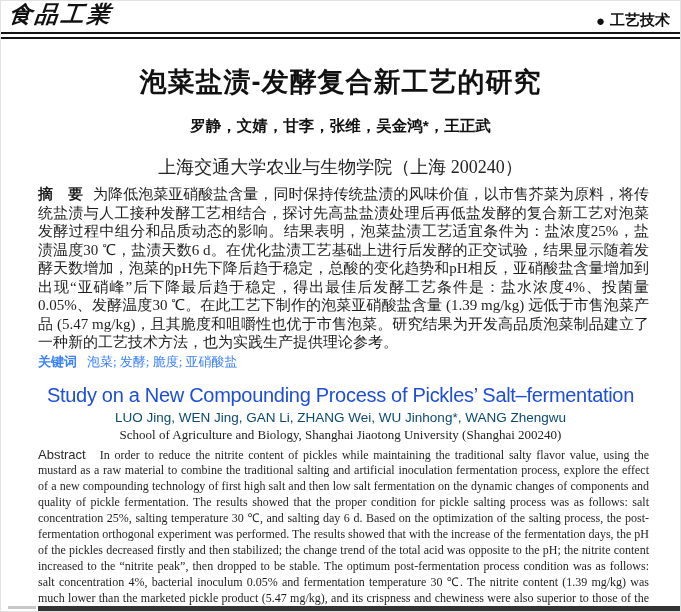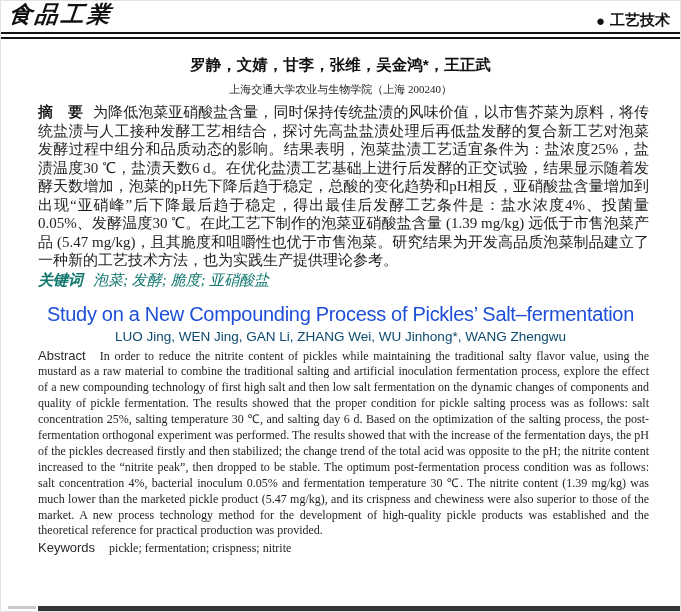--- a/index.html
+++ b/index.html
@@ -18,25 +18,25 @@
              font-size:15px; color:#111; display:flex; align-items:center; }
   .bullet { font-size:15px; margin-right:5px; line-height:1; }
   .rule1 { height:2px; background:#151515; margin-top:2px; }
   .rule2 { height:2px; background:#151515; margin-top:3px; }
 
   
   .cn-title { font-family:"Liberation Sans", sans-serif; font-weight:bold;
               font-size:27px; text-align:center; margin:25px 0 0 0; letter-spacing:1px; color:#111; }
   .cn-authors { font-family:"Liberation Sans", sans-serif; font-weight:bold;
                 font-size:15.5px; text-align:center; margin-top:16px; color:#111; }
-  .cn-affiliation { font-size:11px; text-align:center; margin-top:6px; color:#222; }
+  .cn-affiliation { font-size:18px; text-align:center; margin-top:18px; color:#222; }
   .cn-abstract { margin:6px 31px 0 37px; font-size:15px; line-height:18.5px;
                  text-align:justify; color:#1e1e1e; }
   .cn-label { font-family:"Liberation Sans", sans-serif; font-weight:bold; margin-right:10px; }
-  .cn-keywords { margin:0 31px 0 37px; font-size:15px; line-height:19px; color:#0f766e;font-style:italic; }
+  .cn-keywords { margin:0 31px 0 37px; font-size:13px; line-height:19px; color:#3b82f6; }
 
   
   .en-title { font-family:"Liberation Sans", sans-serif; font-weight:normal;
               font-size:20px; letter-spacing:-0.3px; text-align:center;
               margin:13px 0 0 0; color:#1d4ed8; }
   .en-authors { font-family:"Liberation Sans", sans-serif; font-size:13.5px;
                 text-align:center; margin-top:3px; color:#0c4a6e; }
   .en-affiliation { font-size:13px; text-align:center; margin-top:2px; color:#222; }
   .en-abstract { margin:4px 31px 0 37px; font-size:12px; line-height:15.9px;
                  text-align:justify; color:#1e1e1e; }
@@ -55,29 +55,31 @@
   <div class="hdr">
     <div class="logo">食品工業</div>
     <div class="section">
       <span class="bullet">●</span>
       <span>工艺技术</span>
     </div>
   </div>
   <div class="rule1"></div>
   <div class="rule2"></div>
 
+  <h1 class="cn-title">泡菜盐渍-发酵复合新工艺的研究</h1>
   <div class="cn-authors">罗静，文婧，甘李，张维，吴金鸿*，王正武</div>
   <div class="cn-affiliation">上海交通大学农业与生物学院（上海 200240）</div>
 
   <p class="cn-abstract"><span class="cn-label">摘　要</span><span>为降低泡菜亚硝酸盐含量，同时保持传统盐渍的风味价值，以市售芥菜为原料，将传统盐渍与人工接种发酵工艺相结合，探讨先高盐盐渍处理后再低盐发酵的复合新工艺对泡菜发酵过程中组分和品质动态的影响。结果表明，泡菜盐渍工艺适宜条件为：盐浓度25%，盐渍温度30 ℃，盐渍天数6 d。在优化盐渍工艺基础上进行后发酵的正交试验，结果显示随着发酵天数增加，泡菜的pH先下降后趋于稳定，总酸的变化趋势和pH相反，亚硝酸盐含量增加到出现“亚硝峰”后下降最后趋于稳定，得出最佳后发酵工艺条件是：盐水浓度4%、投菌量0.05%、发酵温度30 ℃。在此工艺下制作的泡菜亚硝酸盐含量 (1.39 mg/kg) 远低于市售泡菜产品 (5.47 mg/kg)，且其脆度和咀嚼性也优于市售泡菜。研究结果为开发高品质泡菜制品建立了一种新的工艺技术方法，也为实践生产提供理论参考。</span></p>
 
   <p class="cn-keywords"><span class="cn-label">关键词</span><span>泡菜; 发酵; 脆度; 亚硝酸盐</span></p>
 
   <h2 class="en-title">Study on a New Compounding Process of Pickles’ Salt–fermentation</h2>
   <div class="en-authors">LUO Jing, WEN Jing, GAN Li, ZHANG Wei, WU Jinhong*, WANG Zhengwu</div>
+  <div class="en-affiliation">School of Agriculture and Biology, Shanghai Jiaotong University (Shanghai 200240)</div>
 
   <p class="en-abstract"><span class="en-label">Abstract</span><span>In order to reduce the nitrite content of pickles while maintaining the traditional salty flavor value, using the mustard as a raw material to combine the traditional salting and artificial inoculation fermentation process, explore the effect of a new compounding technology of first high salt and then low salt fermentation on the dynamic changes of components and quality of pickle fermentation. The results showed that the proper condition for pickle salting process was as follows: salt concentration 25%, salting temperature 30 ℃, and salting day 6 d. Based on the optimization of the salting process, the post-fermentation orthogonal experiment was performed. The results showed that with the increase of the fermentation days, the pH of the pickles decreased firstly and then stabilized; the change trend of the total acid was opposite to the pH; the nitrite content increased to the “nitrite peak”, then dropped to be stable. The optimum post-fermentation process condition was as follows: salt concentration 4%, bacterial inoculum 0.05% and fermentation temperature 30 ℃. The nitrite content (1.39 mg/kg) was much lower than the marketed pickle product (5.47 mg/kg), and its crispness and chewiness were also superior to those of the market. A new process technology method for the development of high-quality pickle products was established and the theoretical reference for practical production was provided.</span></p>
 
   <p class="en-keywords"><span class="en-label">Keywords</span><span>pickle; fermentation; crispness; nitrite</span></p>
 
   <div class="bottom-bar"></div>
   <div class="bottom-bar-left"></div>
 </div>
 
 </body></html>

